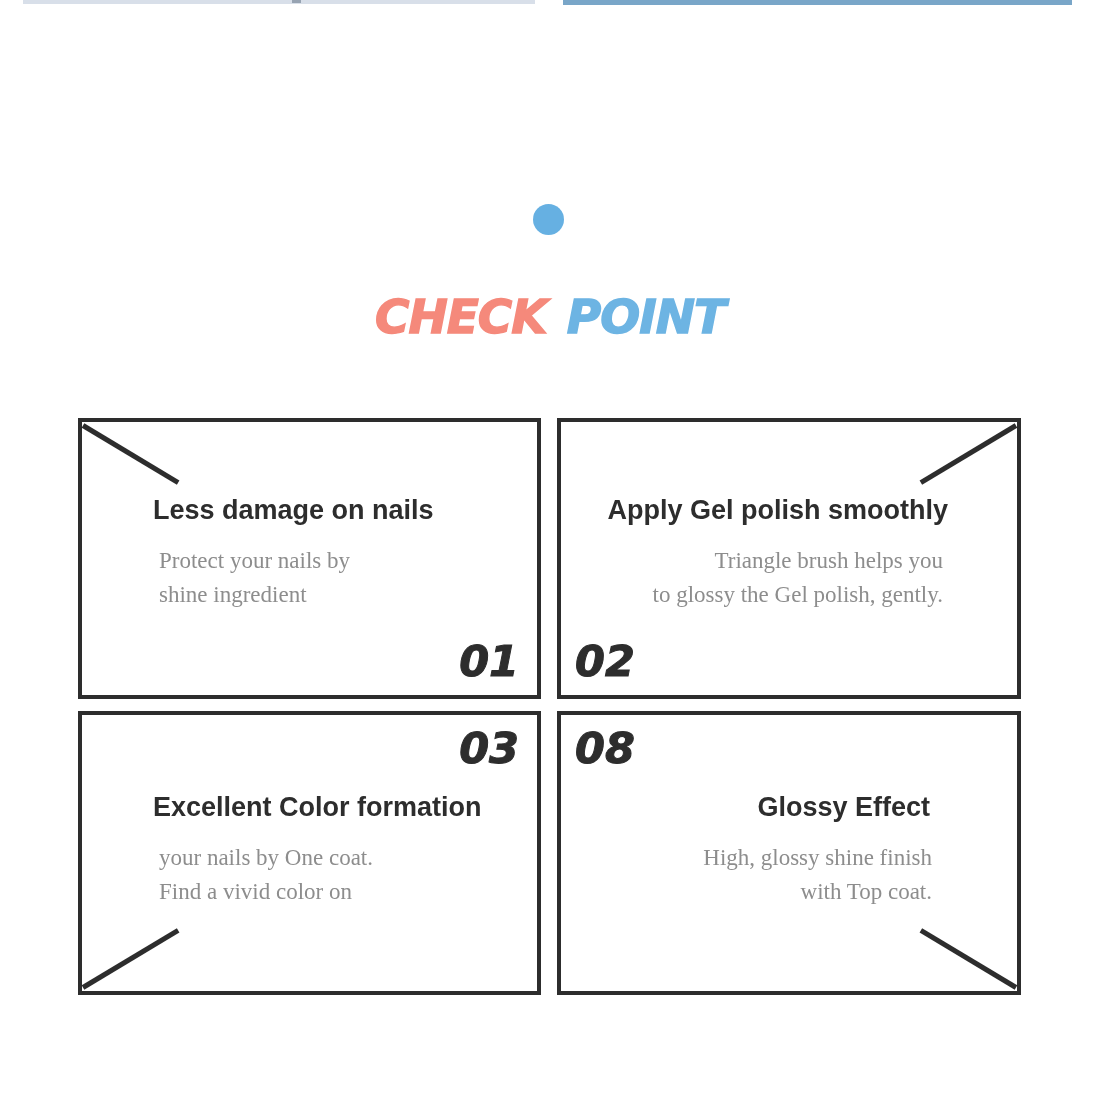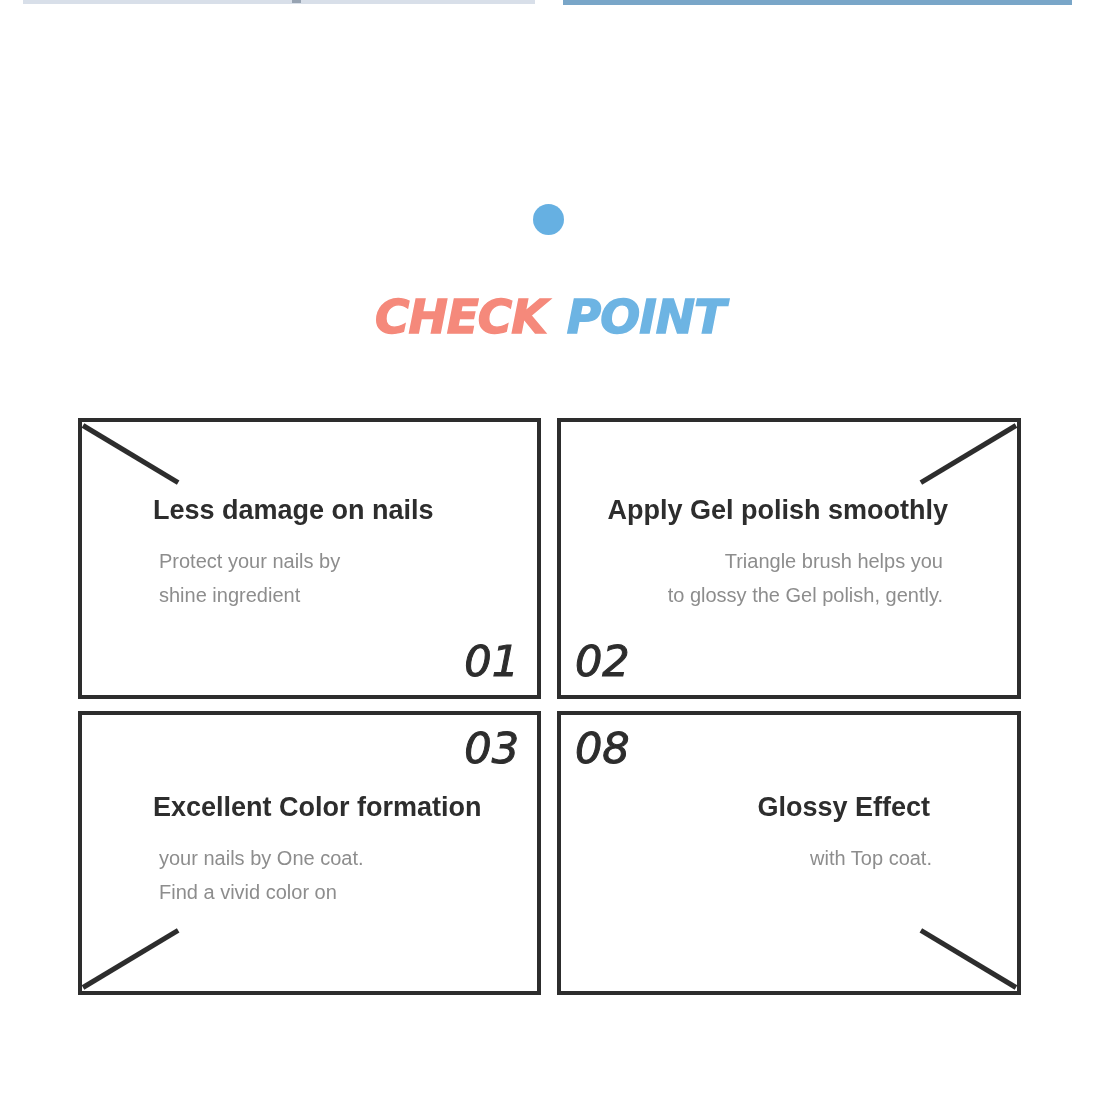--- a/index.html
+++ b/index.html
@@ -44,24 +44,24 @@
   .card {
     position:relative; box-sizing:border-box;
     border:4px solid var(--ink); background:#fff;
   }
   .card h3 {
     position:absolute; margin:0; white-space:nowrap;
     font-size:27px; line-height:32px; font-weight:700; color: var(--ink);
   }
   .card .body {
     position:absolute; white-space:nowrap;
-    font-size:20px; line-height:34px; color: var(--body-text);
+    font-size:23px; line-height:34px; color: var(--body-text); font-family: Liberation Serif, serif;
   }
   .card .num {
-    position:absolute; font-style:italic; font-weight:400;
+    position:absolute; font-style:italic; font-weight:700;
     font-size:43px; line-height:43px; color: var(--ink);
     font-family:"DejaVu Sans","Liberation Sans",sans-serif;
     -webkit-text-stroke:1px var(--ink);
   }
   .diag { position:absolute; width:111px; height:5px; background: var(--ink); }
 
   
   .c1 h3    { left:71px; top:72px; }
   .c1 .body { left:77px; top:122px; }
   .c1 .num  { right:18px; bottom:12px; }
@@ -128,17 +128,18 @@
       <div>your nails by One coat.</div>
       <div>Find a vivid color on</div>
     </div>
   </div>
 
   <div class="card c4">
     <div class="diag"></div>
     <div class="num">08</div>
     <h3>Glossy Effect</h3>
     <div class="body">
+      <div>High, glossy shine finish</div>
       <div>with Top coat.</div>
     </div>
   </div>
 
 </div>
 
 </body></html>

